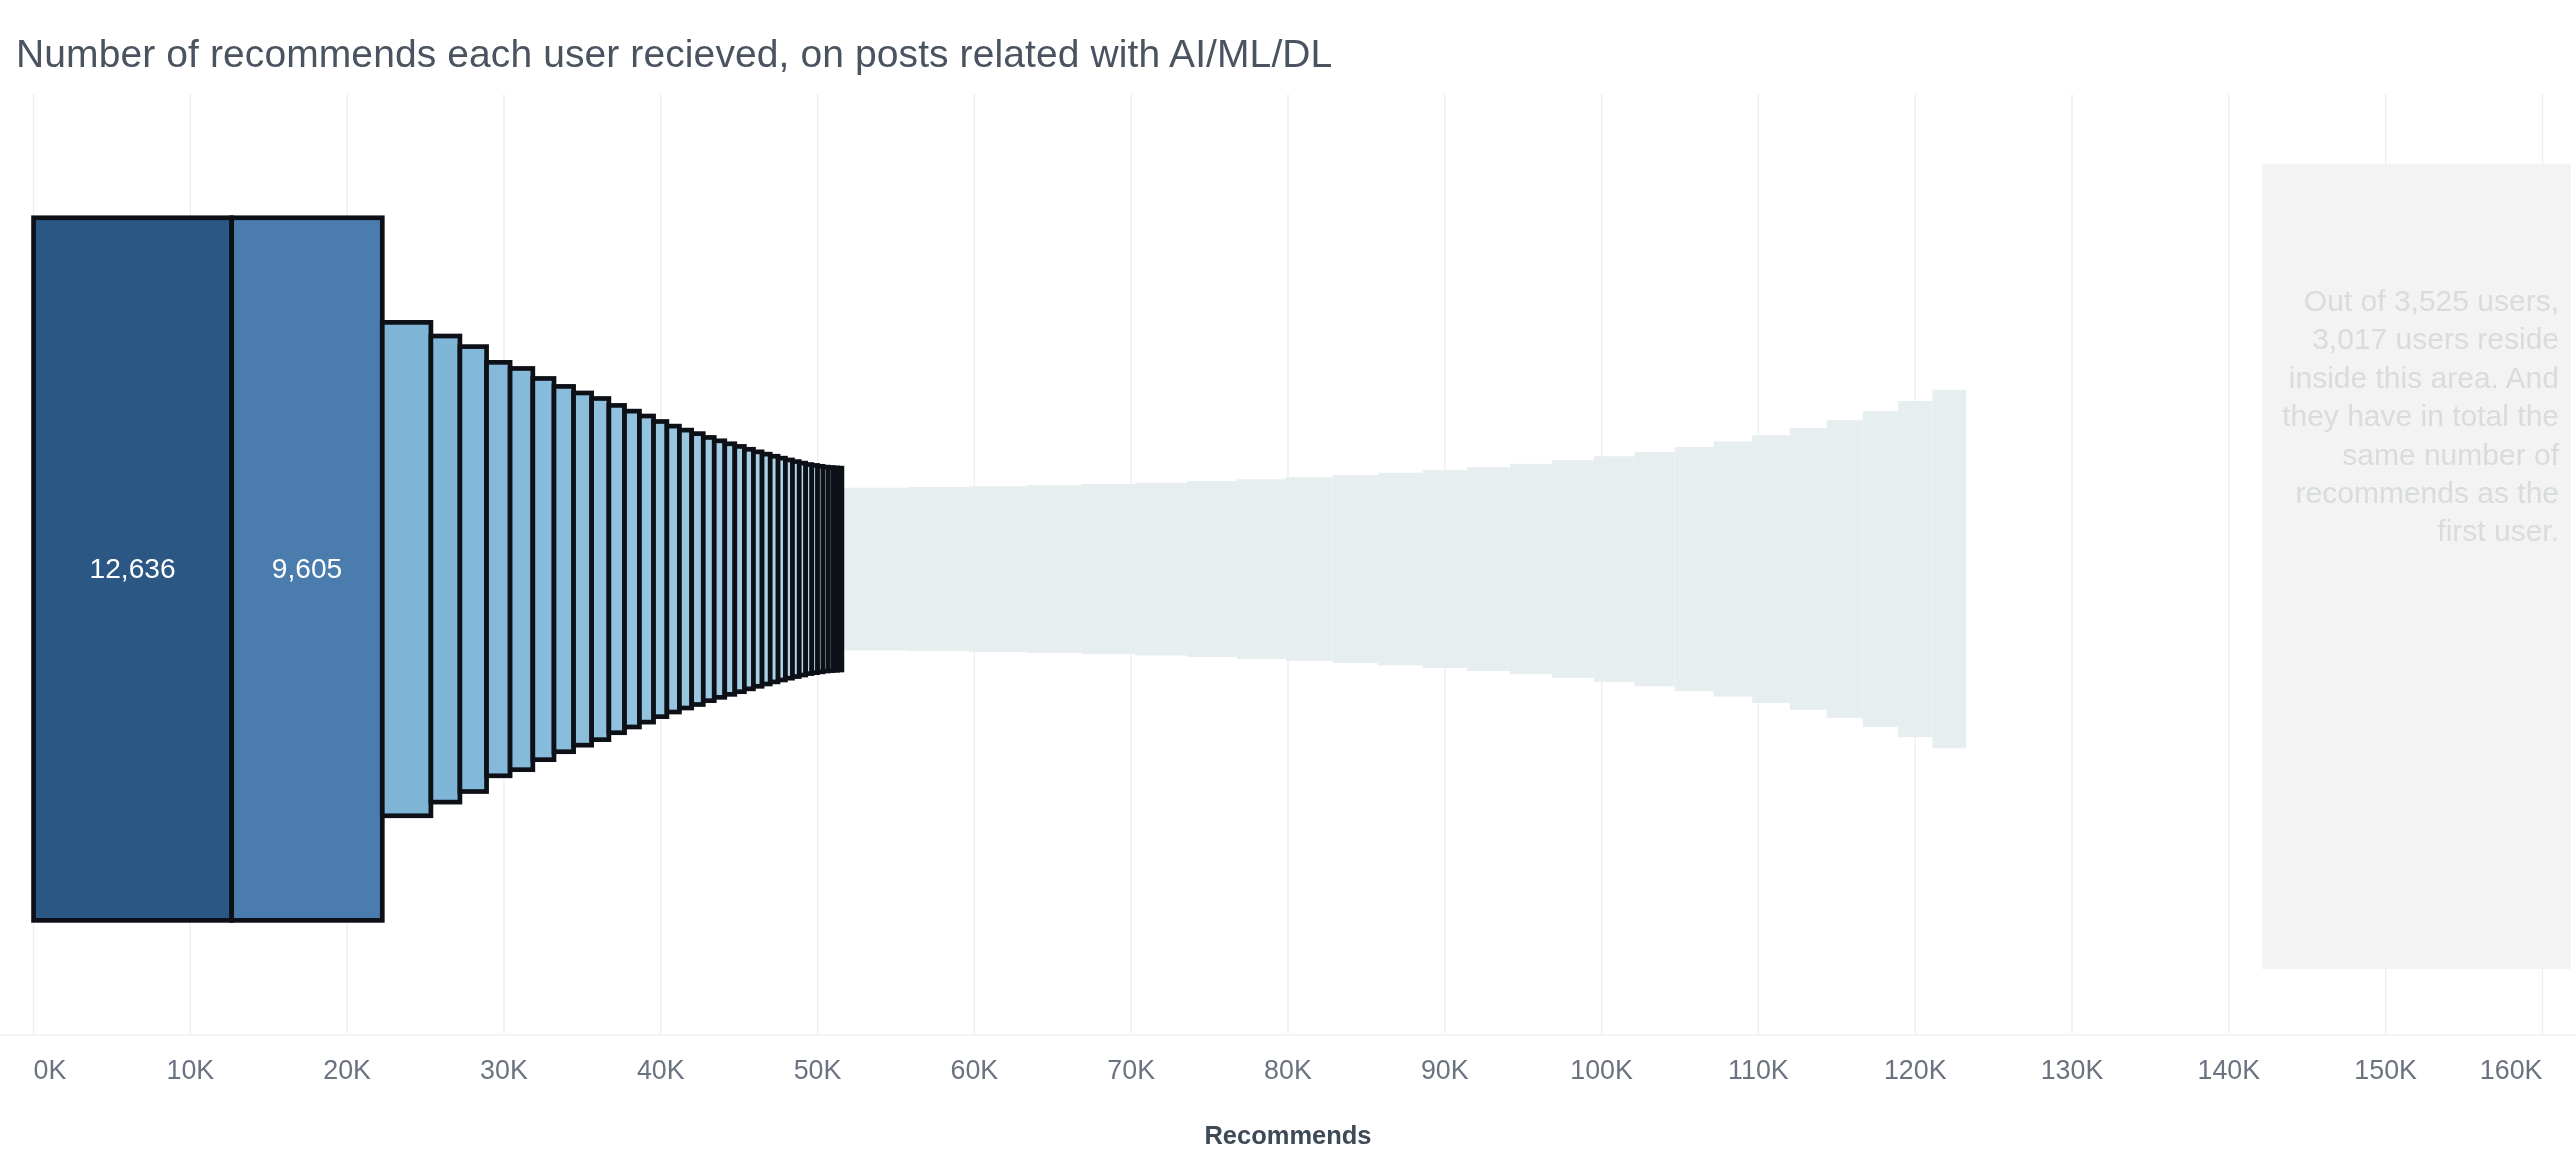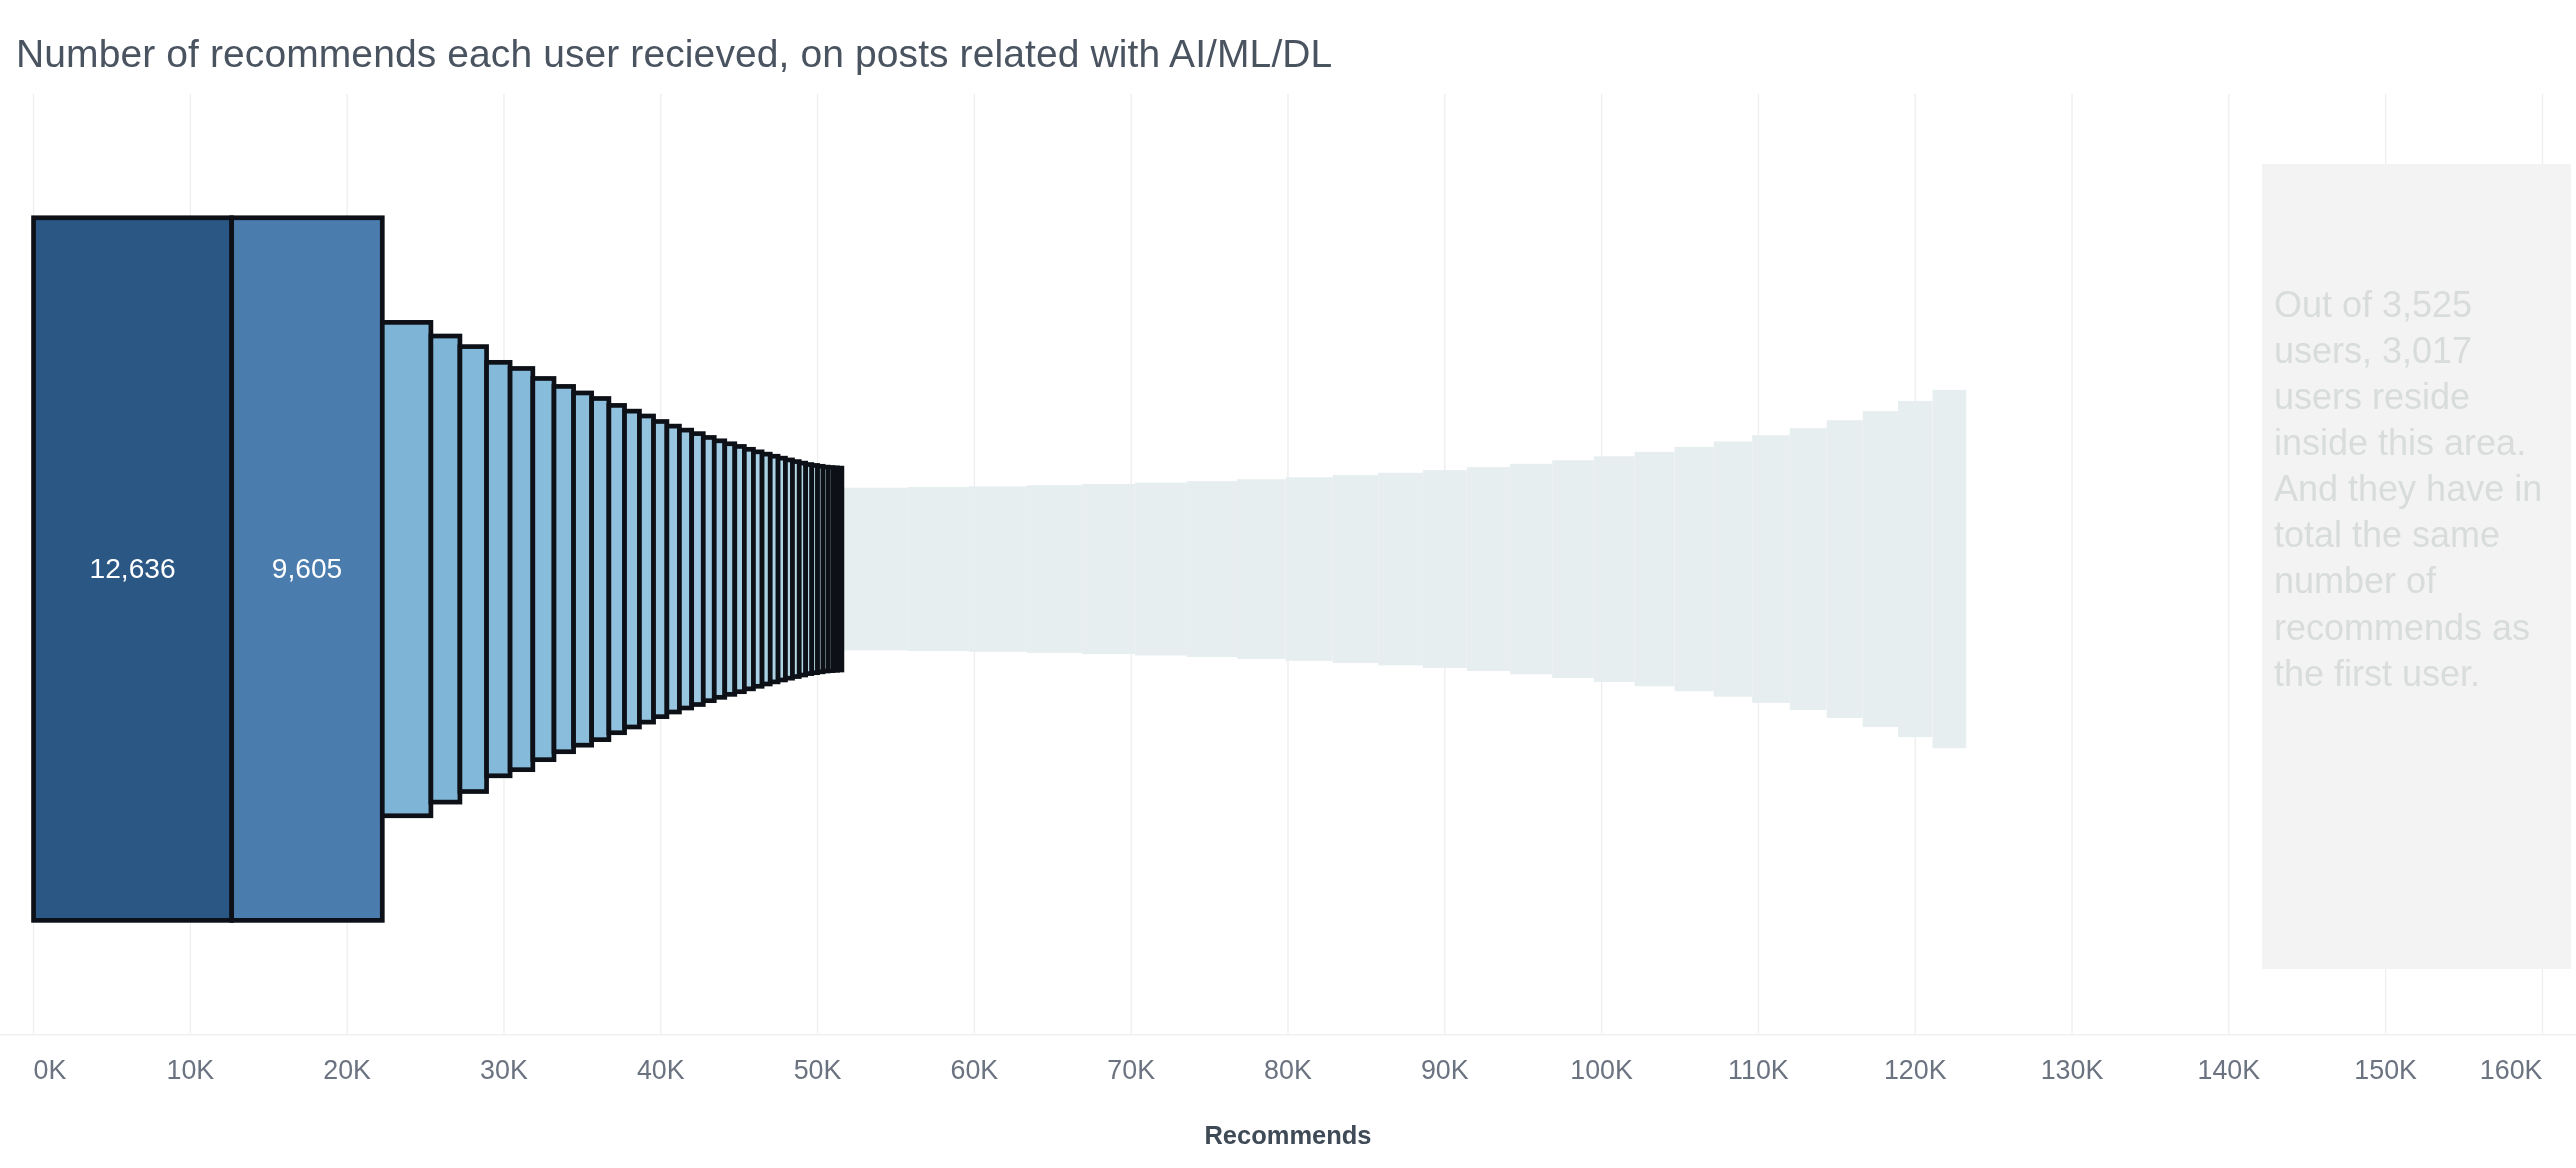--- a/index.html
+++ b/index.html
@@ -60,23 +60,23 @@
     top: 164px;
     width: 309px;
     height: 805px;
     background: #f3f3f3;
   }
   #annotation-text {
     position: absolute;
     left: 2262px;
     top: 282px;
     width: 309px;
-    text-align: left;
-    font-family: "Liberation Sans", sans-serif;
-    font-size: 36px;
+    text-align: right;
+    font-family: "Liberation Sans", sans-serif;
+    font-size: 30px;
     line-height: 1.28;
     color: #d8dcda;
     padding: 0 12px;
     box-sizing: border-box;
   }
 </style>
 </head>
 <body>
 
 <div id="viz">

